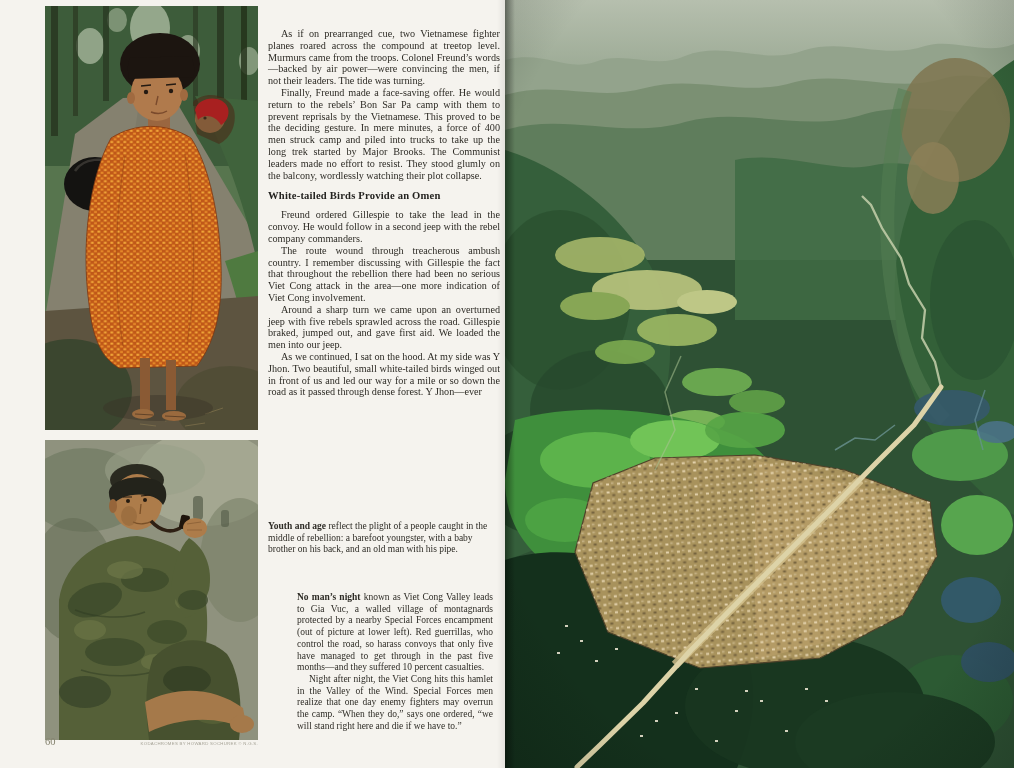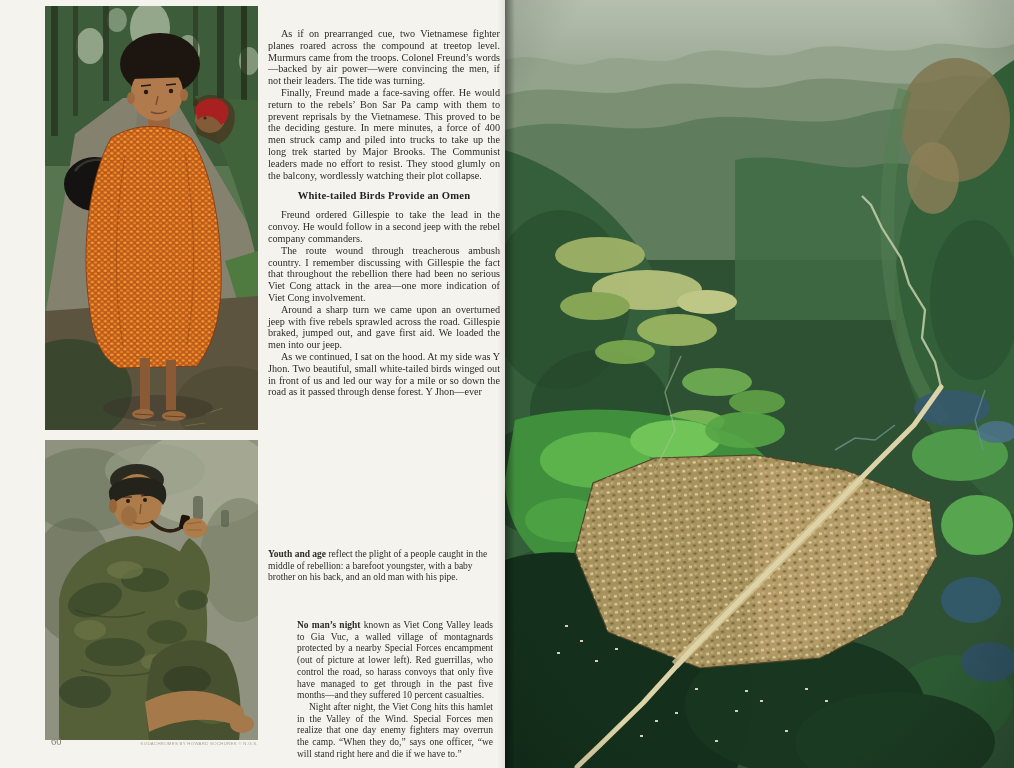--- a/index.html
+++ b/index.html
@@ -13,28 +13,28 @@
   .spread { position: absolute; inset: 0; }
   .left-page { position: absolute; left: 0; top: 0; width: 505px; height: 768px; background: #f5f3ee; }
   .gutter-shade { position: absolute; right: 0; top: 0; width: 8px; height: 768px;
     background: linear-gradient(to right, rgba(0,0,0,0), rgba(0,0,0,0.07)); }
   .photo { position: absolute; overflow: hidden; }
   .photo svg { display: block; }
   #photo-boy { left: 45px; top: 6px; width: 213px; height: 424px; }
   #photo-man { left: 45px; top: 440px; width: 213px; height: 300px; }
   .col { position: absolute; left: 268px; top: 28px; width: 232px; }
   .col p { font-size: 10.2px; line-height: 11.8px; text-align: justify; color: #2d2b25; text-indent: 13px; }
-  .col .heading { font-size: 10.6px; line-height: 12px; text-align: center; font-weight: bold;
+  .col .heading { font-size: 10.6px; line-height: 12px; text-align: left; font-weight: bold;
     margin: 9px 0 7px 0; color: #242320; letter-spacing: 0.2px; }
-  .caption { position: absolute; font-size: 9.5px; line-height: 11.7px; color: #2d2b25; margin-top: 28px; }
+  .caption { position: absolute; font-size: 9.5px; line-height: 11.7px; color: #2d2b25; }
   #caption-youth { left: 268px; top: 521px; width: 221px; text-align: left; }
   #caption-valley { left: 297px; top: 592px; width: 196px; text-align: justify; }
   #caption-valley .p2 { text-indent: 12px; }
   .lead { font-weight: bold; }
-  .pagenum { position: absolute; left: 45px; top: 736px; font-size: 10.5px; color: #85836f; margin-left: 6px; }
+  .pagenum { position: absolute; left: 45px; top: 736px; font-size: 10.5px; color: #85836f; }
   .credit { position: absolute; left: 45px; top: 741px; width: 213px; text-align: right;
     font-family: "Liberation Sans", sans-serif; font-size: 6px; color: #a5a296;
     letter-spacing: 0.4px; white-space: nowrap; transform: scale(0.72); transform-origin: right top; }
   .right-page { position: absolute; left: 505px; top: 0; width: 509px; height: 768px; }
 </style>
 </head>
 <body>
 
 <div class="spread">
 
@@ -157,21 +157,21 @@
       <p>The route wound through treacherous ambush country. I remember discussing with Gillespie the fact that throughout the rebellion there had been no serious Viet Cong attack in the area—one more indication of Viet Cong involvement.</p>
       <p>Around a sharp turn we came upon an overturned jeep with five rebels sprawled across the road. Gillespie braked, jumped out, and gave first aid. We loaded the men into our jeep.</p>
       <p>As we continued, I sat on the hood. At my side was Y Jhon. Two beautiful, small white-tailed birds winged out in front of us and led our way for a mile or so down the road as it passed through dense forest. Y Jhon—ever</p>
     </div>
 
     <div class="caption" id="caption-youth">
       <span class="lead">Youth and age</span><span> reflect the plight of a people caught in the middle of rebellion: a barefoot youngster, with a baby brother on his back, and an old man with his pipe.</span>
     </div>
     <div class="caption" id="caption-valley">
       <p><span class="lead">No man’s night</span><span> known as Viet Cong Valley leads to Gia Vuc, a walled village of montagnards protected by a nearby Special Forces encampment (out of picture at lower left). Red guerrillas, who control the road, so harass convoys that only five have managed to get through in the past five months—and they suffered 10 percent casualties.</span></p>
-      <p class="p2">Night after night, the Viet Cong hits this hamlet in the Valley of the Wind. Special Forces men realize that one day enemy fighters may overrun the camp. “When they do,” says one officer, “we will stand right here and die if we have to.”</p>
+      <p class="p2">Night after night, the Viet Cong hits this hamlet in the Valley of the Wind. Special Forces men realize that one day enemy fighters may overrun the camp. “When they do,” says one ordered, “we will stand right here and die if we have to.”</p>
     </div>
 
     <div class="pagenum">60</div>
     <div class="credit">KODACHROMES BY HOWARD SOCHUREK © N.G.S.</div>
 
     <div class="gutter-shade"></div>
   </div>
 
   <div class="right-page">
     <svg width="509" height="768" viewBox="0 0 509 768">

